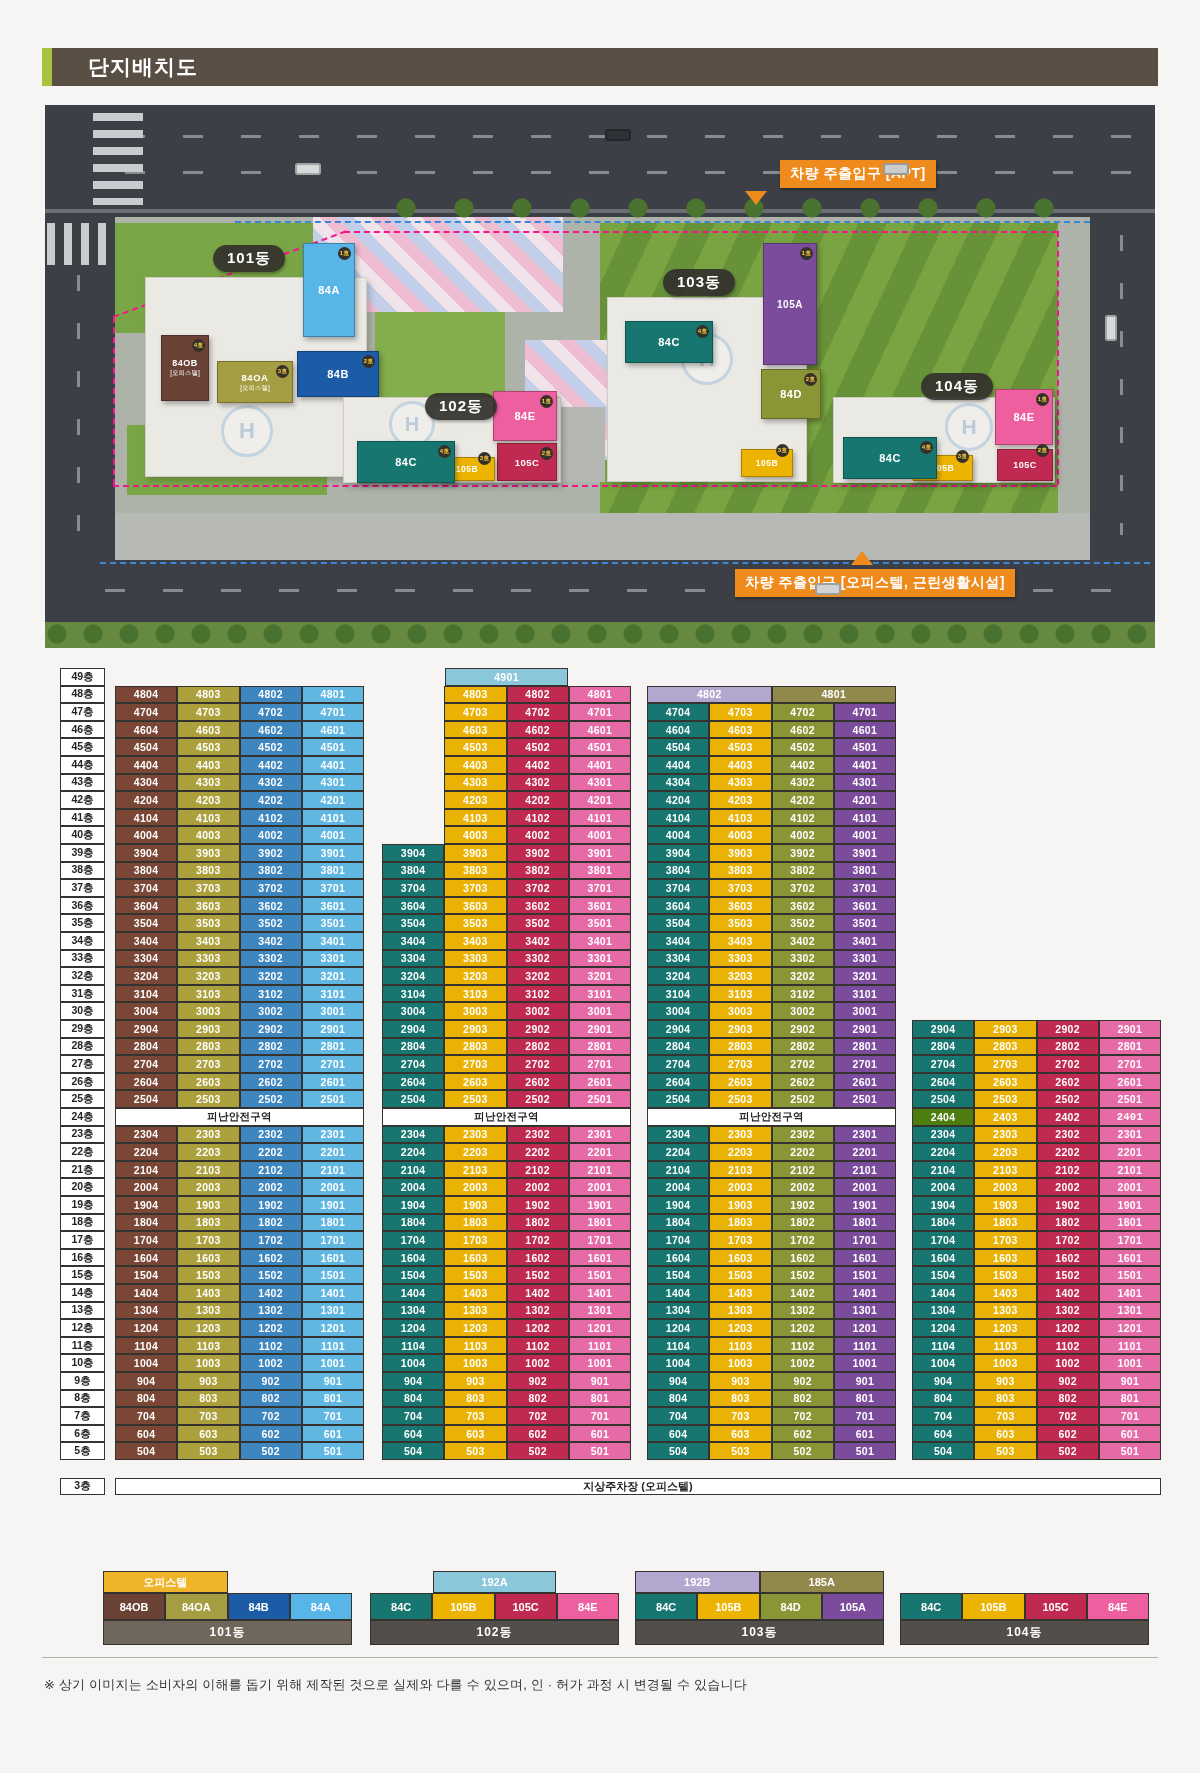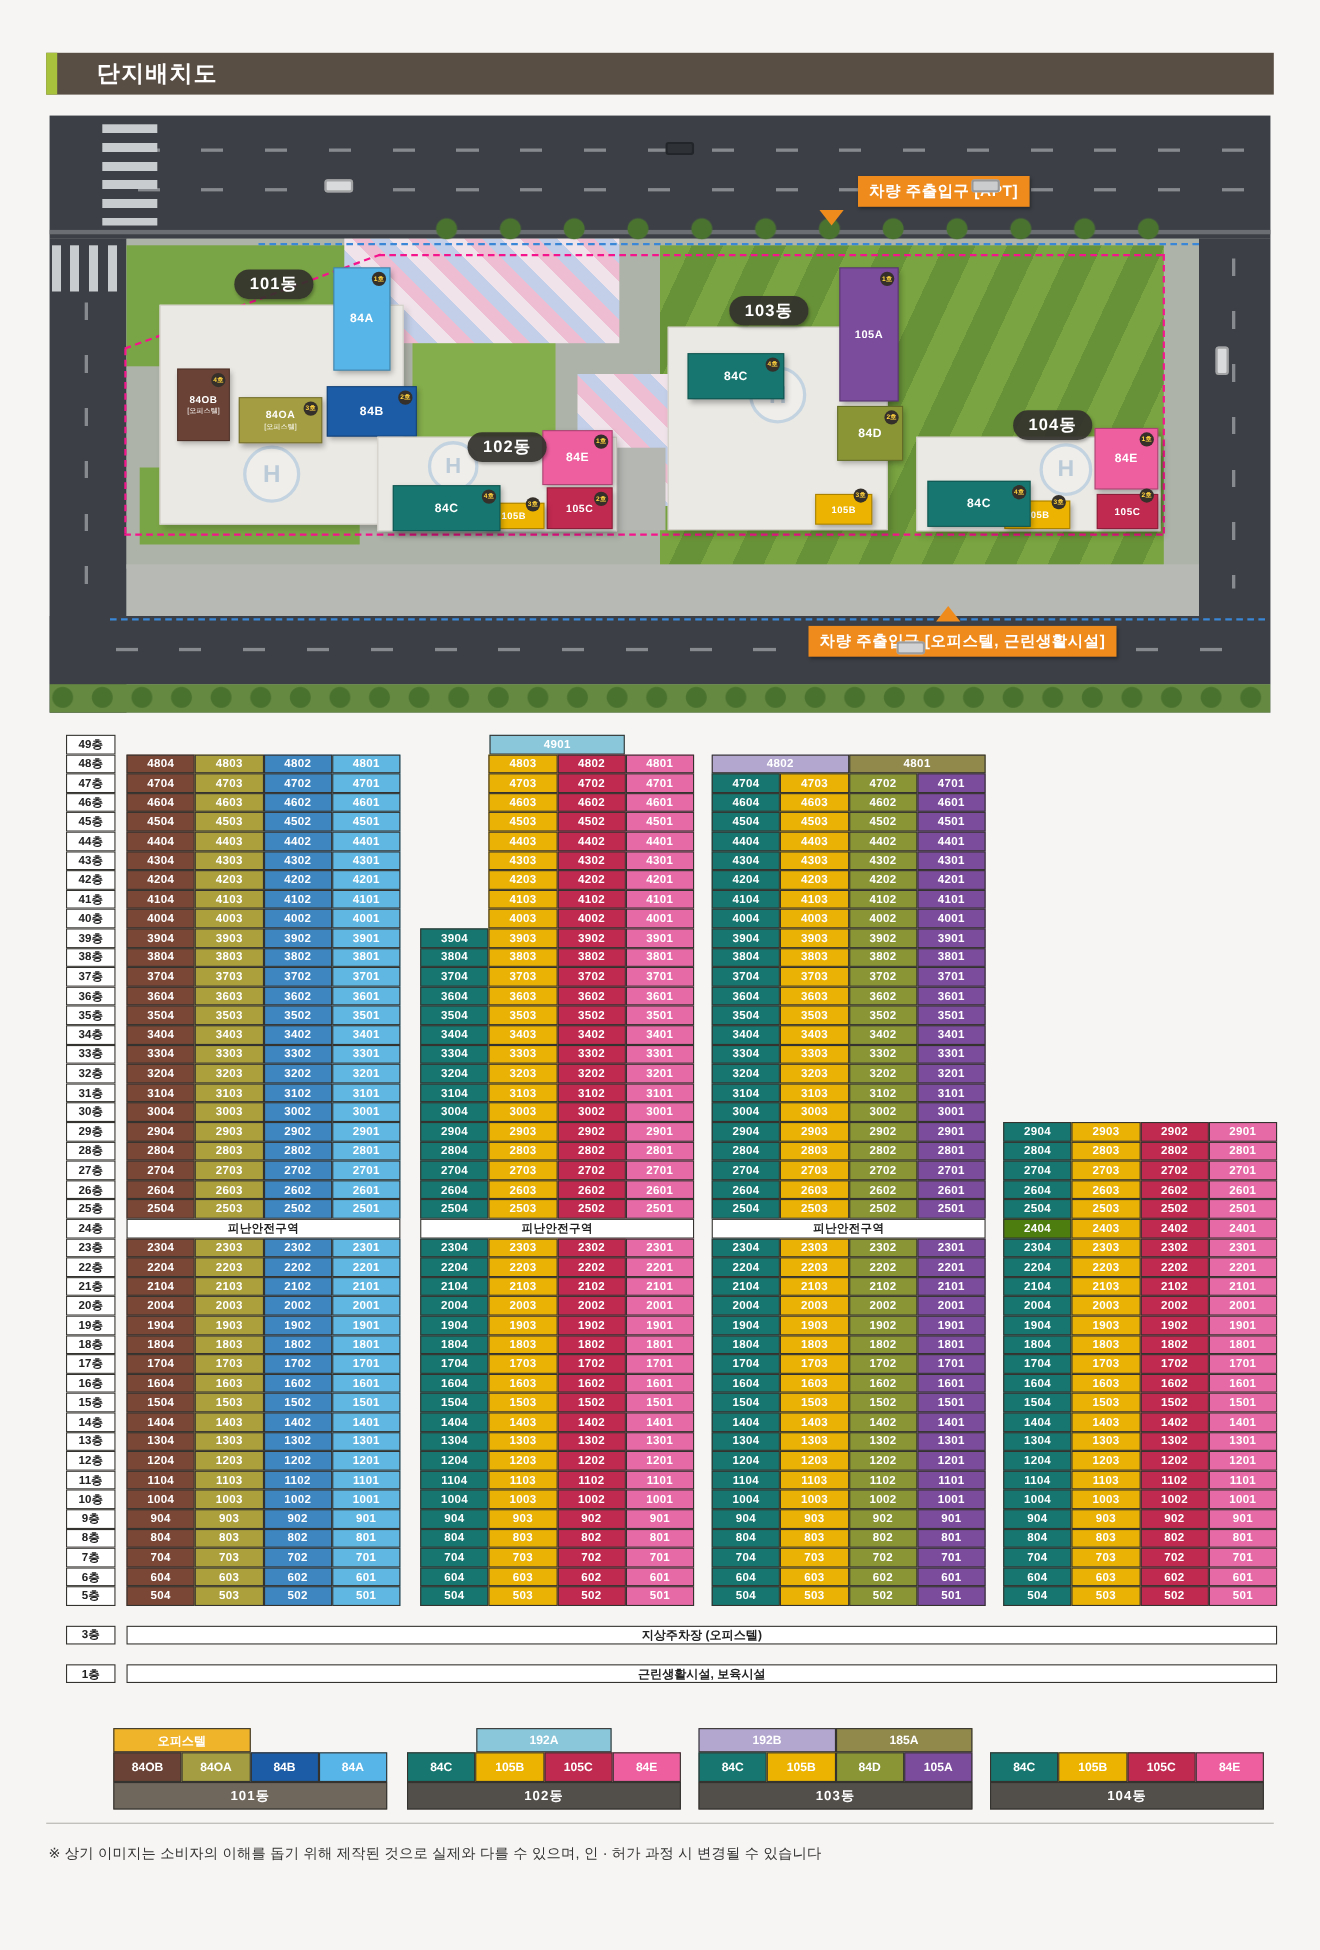--- a/index.html
+++ b/index.html
@@ -773,21 +773,21 @@
         <div class="group-cells" style="left: 322px;">
           <div class="ucell dark-text" style="flex: 4 1 0%; background: rgb(255, 255, 255);">피난안전구역</div>
         </div>
         <div class="group-cells" style="left: 587px;">
           <div class="ucell dark-text" style="flex: 4 1 0%; background: rgb(255, 255, 255);">피난안전구역</div>
         </div>
         <div class="group-cells" style="left: 852px;">
           <div class="ucell" style="background: #4d7c0f;">2404</div>
           <div class="ucell" style="background: rgb(233, 178, 4);">2403</div>
           <div class="ucell" style="background: rgb(193, 42, 80);">2402</div>
-          <div class="ucell" style="background: rgb(230, 106, 166);">2401</div>
+          <div class="ucell" style="background: rgb(230, 106, 166); font-family: Liberation Mono, monospace;">2401</div>
         </div>
       </div>
       <div class="stack-row" style="top: 457.6px;">
         <div class="floor-label">23층</div>
         <div class="group-cells" style="left: 55px;">
           <div class="ucell" style="background: rgb(122, 70, 54);">2304</div>
           <div class="ucell" style="background: rgb(171, 160, 60);">2303</div>
           <div class="ucell" style="background: rgb(62, 134, 192);">2302</div>
           <div class="ucell" style="background: rgb(96, 183, 226);">2301</div>
         </div>
@@ -1292,24 +1292,20 @@
         <div class="group-cells" style="left: 852px;">
           <div class="ucell" style="background: rgb(23, 119, 112);">504</div>
           <div class="ucell" style="background: rgb(233, 178, 4);">503</div>
           <div class="ucell" style="background: rgb(193, 42, 80);">502</div>
           <div class="ucell" style="background: rgb(230, 106, 166);">501</div>
         </div>
       </div>
       <div class="stack-row" style="top: 809.6px;">
         <div class="floor-label">3층</div>
         <div class="wide-cell">지상주차장 (오피스텔)</div>
-      </div>
-      <div class="stack-row" style="top: 844.8px;">
-        <div class="floor-label">1층</div>
-        <div class="wide-cell">근린생활시설, 보육시설</div>
       </div>
     </div>
 
   <div class="abs" id="legend">
       <div class="legend-block" style="left: 55px;">
         <div class="legend-row" style="top: 0px; height: 22px;">
           <div class="lcell" style="flex: 2 1 0%; background: rgb(240, 180, 42);">오피스텔</div>
           <div class="lcell" style="visibility: hidden; flex: 2 1 0%;"></div>
         </div>
         <div class="legend-row" style="top: 22px; height: 27px;">

